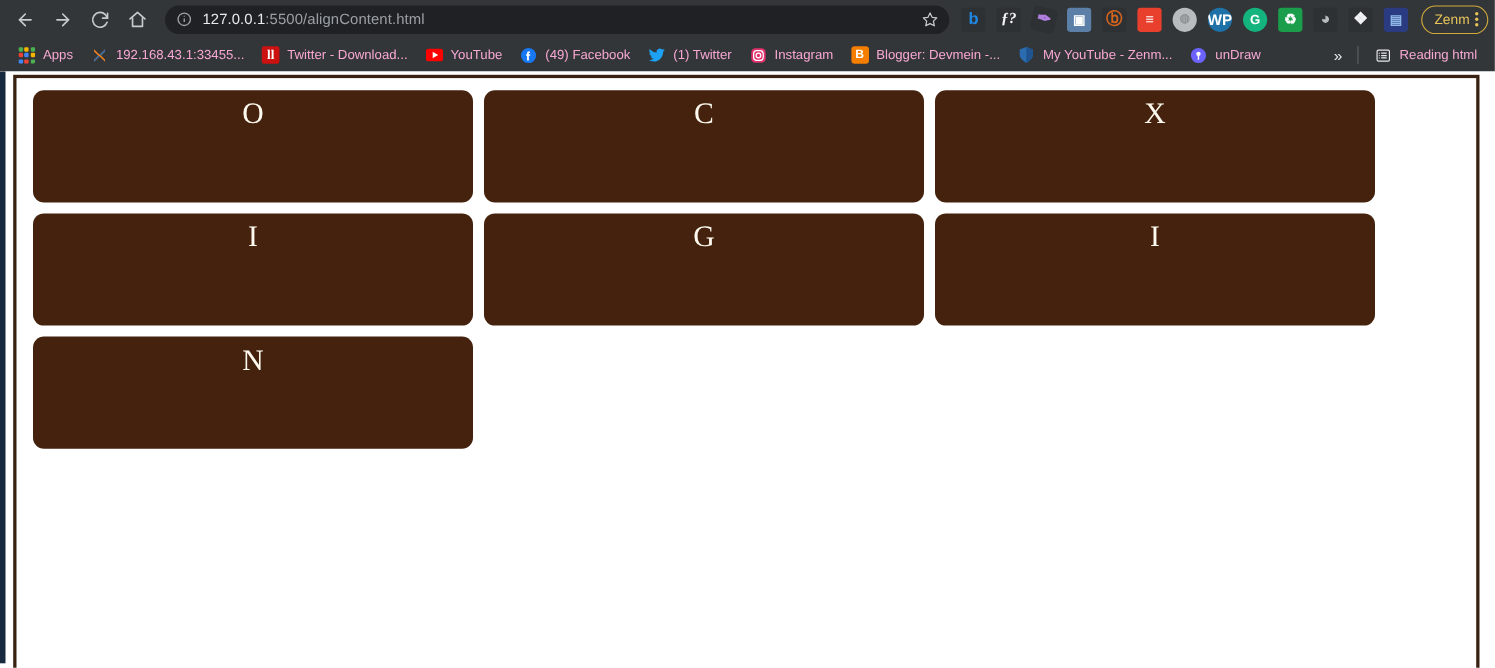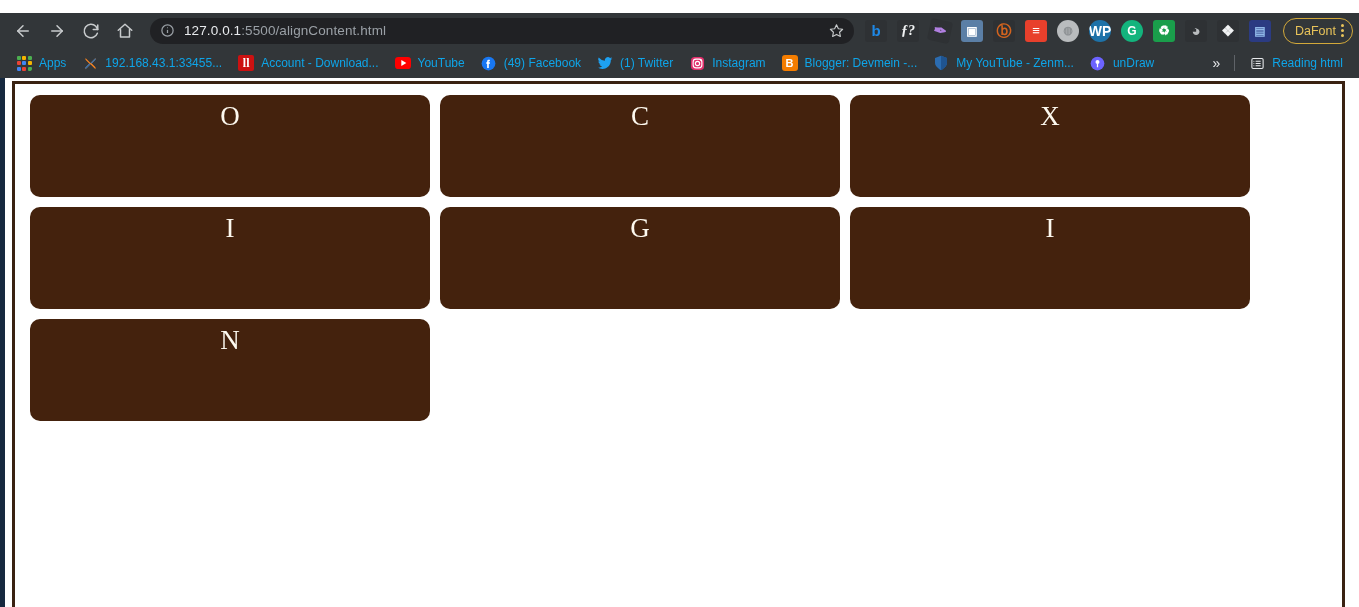--- a/index.html
+++ b/index.html
@@ -5,21 +5,21 @@
   html,body{margin:0;padding:0;}
   body{
     width:1359px;height:607px;overflow:hidden;
     background:#ffffff;
     font-family:"Liberation Sans",sans-serif;
     -webkit-font-smoothing:antialiased;
   }
   
   #browser{width:1359px;height:607px;position:relative;background:#fff;}
   .chrome{background:#323639;width:1359px;}
-  .toolbar{height:35px;display:flex;align-items:center;padding:0 6px;box-sizing:border-box;margin-top:13px;}
+  .toolbar{height:35px;display:flex;align-items:center;padding:0 6px;box-sizing:border-box;}
   .nav-btn{
     width:30px;height:30px;margin:0 2px;border-radius:50%;
     display:flex;align-items:center;justify-content:center;
     color:#c8cbcd;flex:0 0 auto;
   }
   .nav-btn svg{display:block;}
   .omnibox{
     flex:1 1 auto;height:26px;background:#202124;border-radius:13px;
     display:flex;align-items:center;padding:0 10px;margin:0 6px 0 8px;
     min-width:0;
@@ -42,21 +42,21 @@
     border:1px solid #d3a93a;border-radius:13px;padding:0 8px 0 11px;
     margin-left:7px;flex:0 0 auto;
   }
   .err-pill .err-txt{color:#e8c35a;font-size:12.5px;}
   .kebab{display:flex;flex-direction:column;gap:2px;}
   .kebab i{width:3px;height:3px;border-radius:50%;background:#e8c35a;display:block;}
 
   
   .bookmarks{height:30px;display:flex;align-items:center;padding:0 8px;box-sizing:border-box;}
   .bm{display:flex;align-items:center;height:22px;padding:0 8px;border-radius:4px;flex:0 0 auto;}
-  .bm-label{color:#0ea5e9;font-size:12px;white-space:nowrap;margin-left:7px;}
+  .bm-label{color:#f9a8d4;font-size:12px;white-space:nowrap;margin-left:7px;}
   .bm-ico{width:16px;height:16px;flex:0 0 auto;display:flex;align-items:center;justify-content:center;border-radius:2px;overflow:hidden;}
   .bm-spacer{flex:1 1 auto;}
   .chev{color:#e8eaed;font-size:14px;padding:0 8px;}
   .vdiv{width:1px;height:16px;background:#5f6368;margin:0 6px;}
   .apps-grid{display:grid;grid-template-columns:repeat(3,4px);grid-template-rows:repeat(3,4px);gap:1.5px;}
   .apps-grid i{width:4px;height:4px;border-radius:1px;display:block;}
 
   
   .viewport{position:relative;background:#fff;height:538px;width:1359px;box-sizing:border-box;}
   .leftedge{position:absolute;left:0;top:0;width:5px;height:538px;background:#16293f;}
@@ -133,21 +133,21 @@
         <div class="ext" style="background:#b9bcbe;color:#8d9194;border-radius:50%;font-size:11px;">◍</div>
         <div class="ext" style="background:#1e72a8;color:#ffffff;border-radius:50%;font-size:14px;">WP</div>
         <div class="ext" style="background:#13b47d;color:#ffffff;border-radius:50%;font-size:12px;">G</div>
         <div class="ext" style="background:#1a9e4b;color:#ffffff;font-size:13px;">♻</div>
         <div class="ext" style="background:#2e3134;color:#b9bcbe;font-size:15px;">◕</div>
         <div class="ext" style="background:#2e3134;color:#f1f3f4;font-size:15px;">❖</div>
         <div class="ext" style="background:#2b3b82;color:#8fb8e8;font-size:12px;">▤</div>
       </div>
 
       <div class="err-pill">
-        <span class="err-txt">DaFont</span>
+        <span class="err-txt">Zenm</span>
         <span class="kebab">
             <i></i>
             <i></i>
             <i></i>
           </span>
       </div>
     </div>
 
     <div class="bookmarks">
 
@@ -174,21 +174,21 @@
               <path d="M4 3 L12 11 L20 3 L20 6 L14 12 L20 18 L20 21 L12 13 L4 21 L4 18 L10 12 L4 6 Z" fill="#f58220"></path>
               <path d="M12 11 L20 3 L20 6 L14 12 Z" fill="#2b6cb0"></path>
               <path d="M4 18 L10 12 L12 13 L4 21 Z" fill="#2b6cb0"></path>
             </svg>
         </span>
         <span class="bm-label">192.168.43.1:33455...</span>
       </div>
 
       <div class="bm">
         <span class="bm-ico" style="background:#cc1111;color:#fff;font-family:'Liberation Serif',serif;font-size:12px;font-weight:bold;">ll</span>
-        <span class="bm-label">Account - Download...</span>
+        <span class="bm-label">Twitter - Download...</span>
       </div>
 
       <div class="bm">
         <span class="bm-ico">
           <svg width="16" height="12" viewBox="0 0 24 18">
               <rect width="24" height="18" rx="5" fill="#ff0000"></rect>
               <polygon points="9.5,4.5 17,9 9.5,13.5" fill="#ffffff"></polygon>
             </svg>
         </span>
         <span class="bm-label">YouTube</span>

